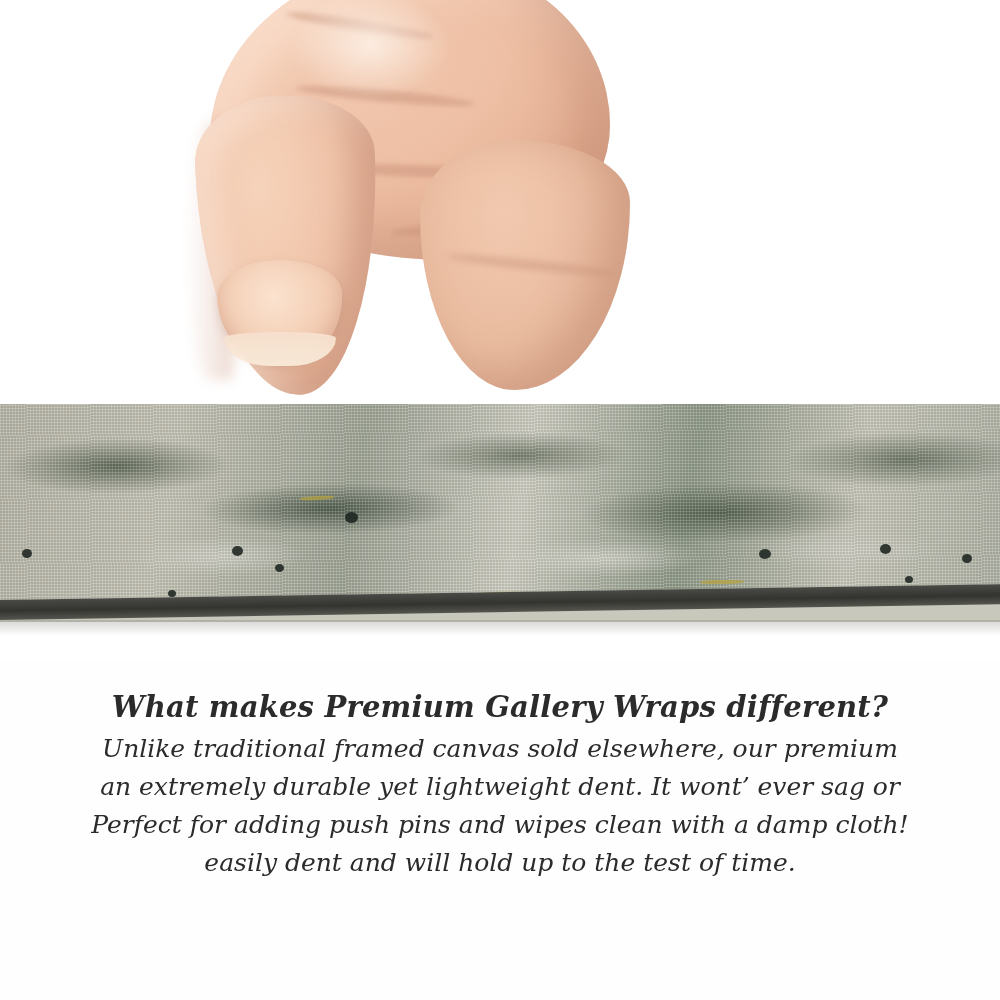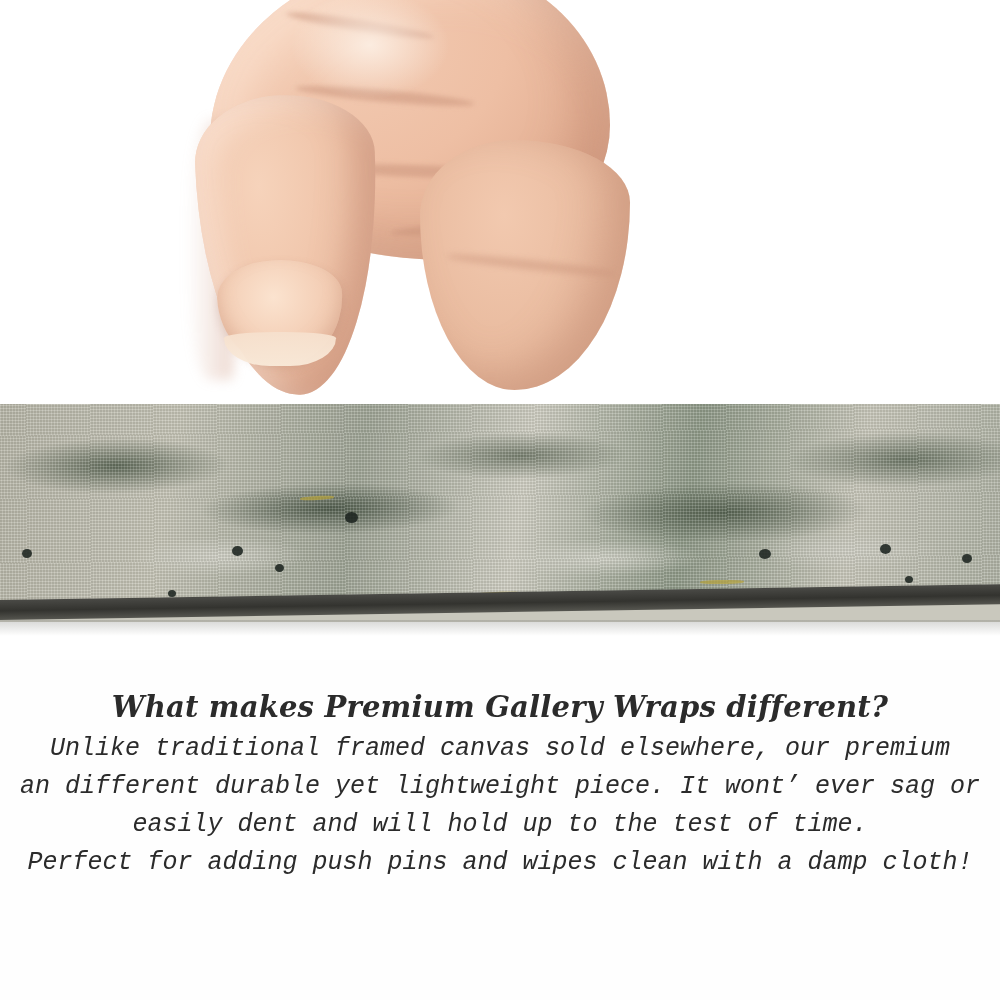--- a/index.html
+++ b/index.html
@@ -245,21 +245,21 @@
     font-size: 29px;
     font-weight: 700;
     letter-spacing: 0.2px;
   }
   .caption p {
     margin: 0;
     font-size: 25px;
     line-height: 38px;
     font-weight: 400;
   }
-  .caption .line { display: block; font-family: Liberation Mono, monospace; }
+  .caption .line { display: block; }
 </style>
 </head>
 <body>
 
 <div class="page">
 
   <div class="photo">
 
     <div class="hand">
       <div class="knuckles"></div>
@@ -295,19 +295,19 @@
       <div class="canvas-side"></div>
     </div>
 
     <div class="canvas-dropshadow"></div>
   </div>
 
   <div class="caption">
     <h2>What makes Premium Gallery Wraps different?</h2>
     <p>
       <span class="line">Unlike traditional framed canvas sold elsewhere, our premium</span>
-      <span class="line">an different durable yet lightweight piece. It wont’ ever sag or</span>
+      <span class="line">an extremely durable yet lightweight dent. It wont’ ever sag or</span>
+      <span class="line">Perfect for adding push pins and wipes clean with a damp cloth!</span>
       <span class="line">easily dent and will hold up to the test of time.</span>
-      <span class="line">Perfect for adding push pins and wipes clean with a damp cloth!</span>
     </p>
   </div>
 
 </div>
 
 </body></html>

